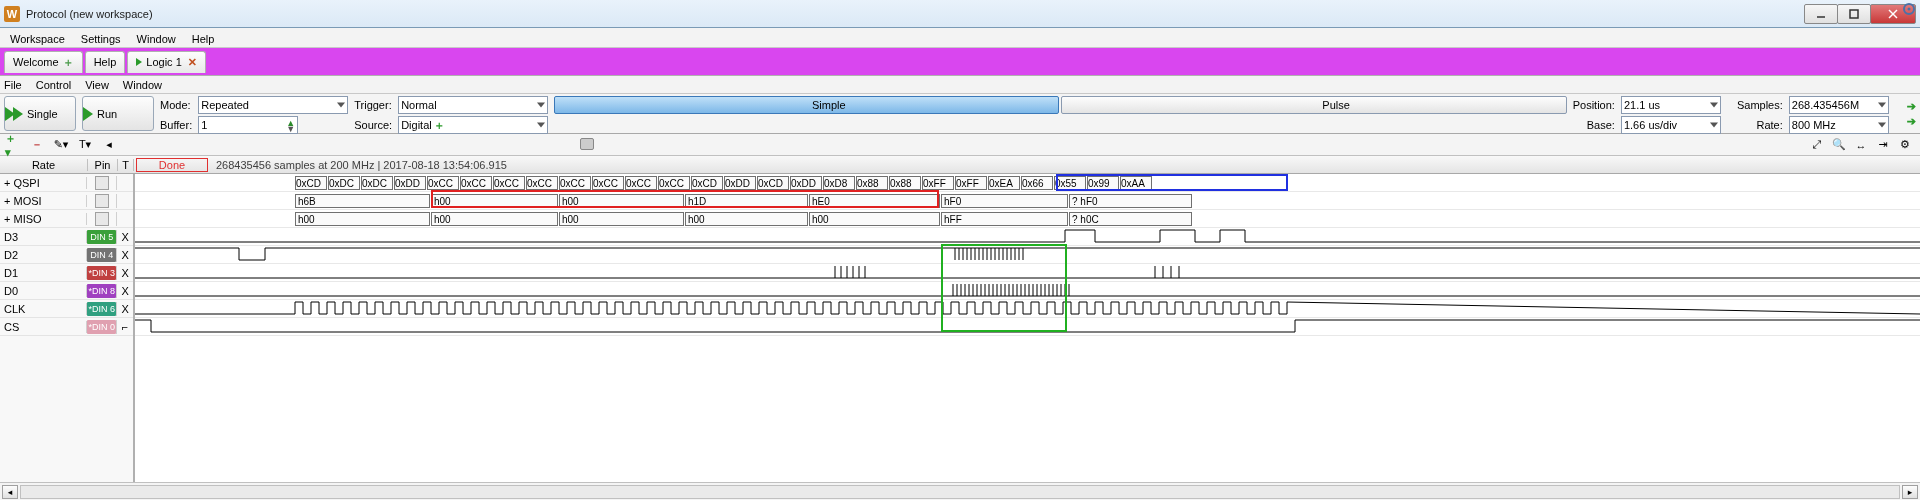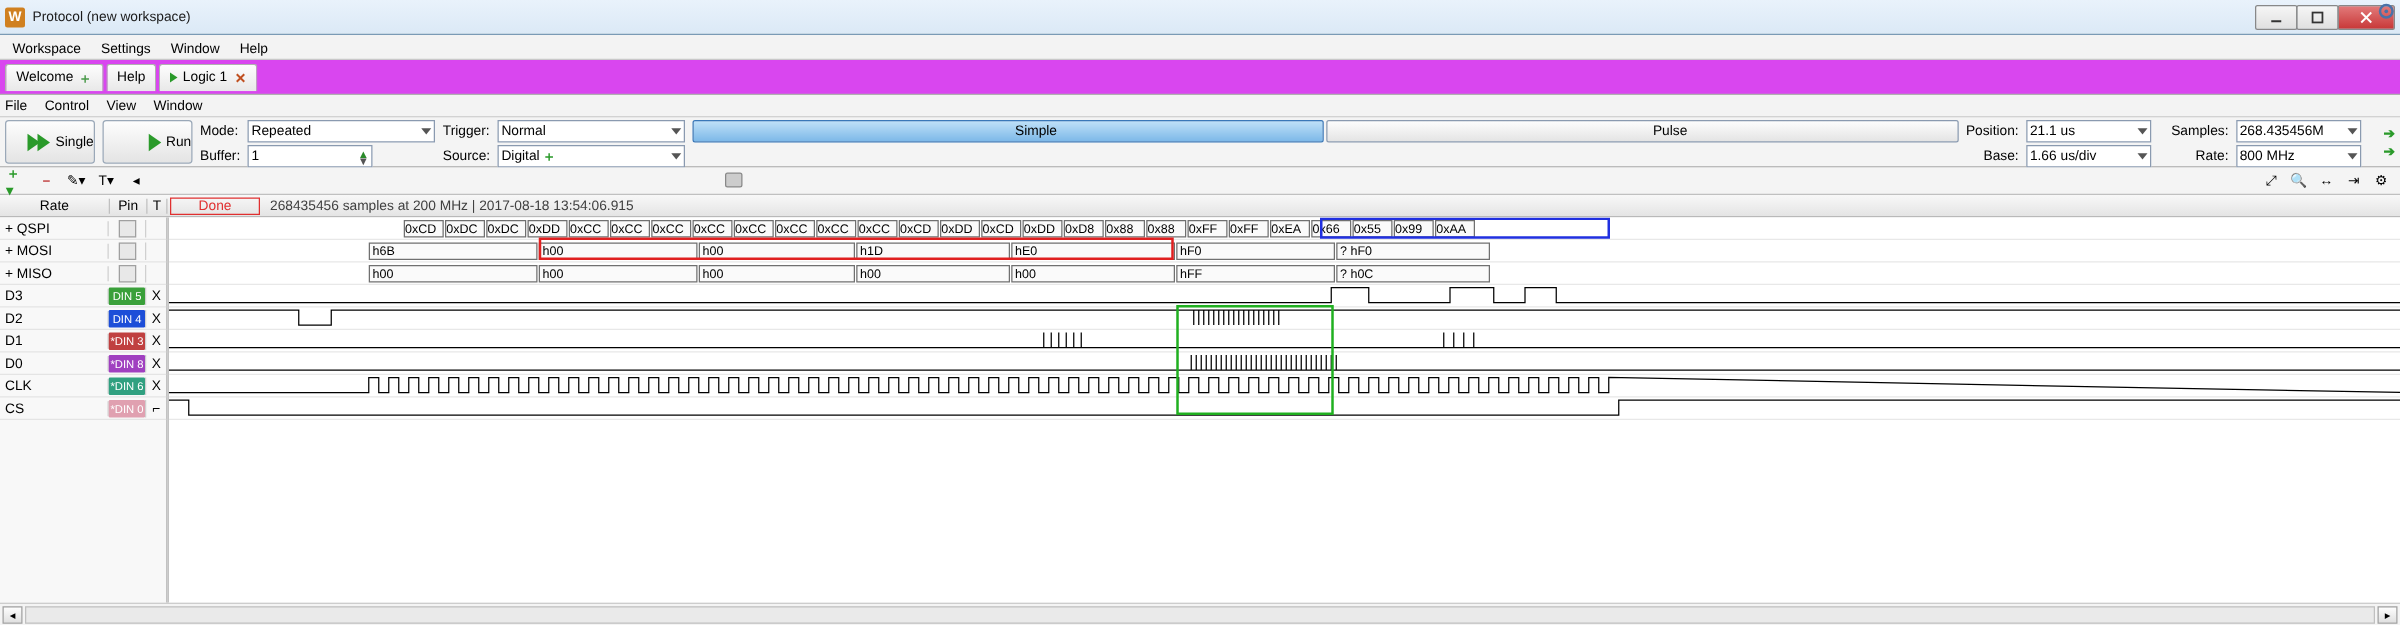--- a/index.html
+++ b/index.html
@@ -25,21 +25,21 @@
 .tab .x { color: #c05020; font-weight: bold; margin-left: 2px; }
 .tab .plus { color: #4a9a4a; font-weight: bold; }
 .tab .play { width:0;height:0;border-left:6px solid #2a9a2a;border-top:4px solid transparent;border-bottom:4px solid transparent;}
 
 
 .menubar2 { height: 18px; background: #f3f3f3; border-bottom: 1px solid #c8c8c8; display: flex; align-items: center; padding: 0 4px; gap: 14px; }
 .menubar2 span { cursor: default; }
 
 
 .bigbar { height: 40px; background: #f4f4f4; border-bottom: 1px solid #a8a8a8; display: flex; align-items: stretch; padding: 2px 4px; gap: 6px; }
-.bigbtn { width: 72px; background: linear-gradient(#fdfdfd,#e4e4e4); border: 1px solid #9aa8b8; border-radius: 3px; display: flex; align-items: center; justify-content: flex-end; gap: 4px; cursor: pointer; }
+.bigbtn { width: 72px; background: linear-gradient(#fdfdfd,#e4e4e4); border: 1px solid #9aa8b8; border-radius: 3px; display: flex; align-items: center; justify-content: flex-start; gap: 4px; cursor: pointer; }
 .bigbtn .tri { width:0;height:0;border-left:10px solid #2a9a2a;border-top:7px solid transparent;border-bottom:7px solid transparent; }
 .bigbtn .tri2 { border-left-color:#2a9a2a; margin-left:-6px; }
 .paramgrid { display: grid; grid-template-columns: auto 150px; grid-template-rows: 18px 18px; gap: 2px 4px; align-items: center; }
 .paramgrid label { text-align: left; padding-right:2px;}
 .combo { height: 18px; background: #fff; border: 1px solid #8a9ab0; display: flex; align-items: center; padding: 0 2px; position: relative; }
 .combo .arrow, .spin .arrow { position:absolute; right:2px; top:50%; transform:translateY(-50%); width:0;height:0;border-left:4px solid transparent;border-right:4px solid transparent;border-top:5px solid #555; }
 .combo.small{width:100px;}
 .spin { height:18px; background:#fff; border:1px solid #8a9ab0; display:flex; align-items:center; padding:0 16px 0 2px; position:relative; width:100px;}
 .spin .plus{position:absolute;right:2px;top:1px;font-size:9px;color:#2a8a2a;font-weight:bold;}
 .spin .minus{position:absolute;right:2px;bottom:-1px;font-size:9px;color:#555;font-weight:bold;}
@@ -72,21 +72,21 @@
 .sigrow .name { width:88px; padding-left:4px; border-right:1px solid #d0d0d0;}
 .sigrow .pincell{width:30px;border-right:1px solid #d0d0d0;display:flex;align-items:center;justify-content:center;}
 .sigrow .pinswatch{width:14px;height:14px;background:#e8e8e8;border:1px solid #a0a0a0;}
 .sigrow .tcell{width:16px;display:flex;align-items:center;justify-content:center;}
 .dinbadge{width:30px;height:14px;color:#fff;font-size:9px;display:flex;align-items:center;justify-content:center;border-radius:1px;}
 .wavecol { flex:1; position:relative; overflow:hidden; background:#fff; border-left:1px solid #b0b0b0;}
 .waverow { position:absolute; left:0; right:0; height:18px; border-bottom:1px solid #e8e8e8; }
 
 
 .busbox { position:absolute; top:2px; height:14px; border:1px solid #707070; background:#fafafa; font-size:10px; padding:0 2px; display:flex;align-items:center; overflow:hidden;}
-.busbox.narrow{padding:0;margin-left:28px;}
+.busbox.narrow{padding:0;}
 
 
 .waverow svg { width:100%; height:100%; display:block; }
 
 
 .hl-red { position:absolute; border:2px solid #e02020; pointer-events:none;}
 .hl-blue { position:absolute; border:2px solid #2030e0; pointer-events:none;}
 .hl-green { position:absolute; border:2px solid #20b020; pointer-events:none;}
 
 
@@ -281,21 +281,21 @@
       <div class="sigrow">
         <div class="name">D3</div>
   <div class="pincell">
           <div class="dinbadge" style="background:#3aa03a">DIN 5</div>
         </div>
   <div class="tcell">X</div>
       </div>
       <div class="sigrow">
         <div class="name">D2</div>
   <div class="pincell">
-          <div class="dinbadge" style="background:#1d4ed8">DIN 4</div>
+          <div class="dinbadge" style="background:#737373">DIN 4</div>
         </div>
   <div class="tcell">X</div>
       </div>
       <div class="sigrow">
         <div class="name">D1</div>
   <div class="pincell">
           <div class="dinbadge" style="background:#c04040">*DIN 3</div>
         </div>
   <div class="tcell">X</div>
       </div>

